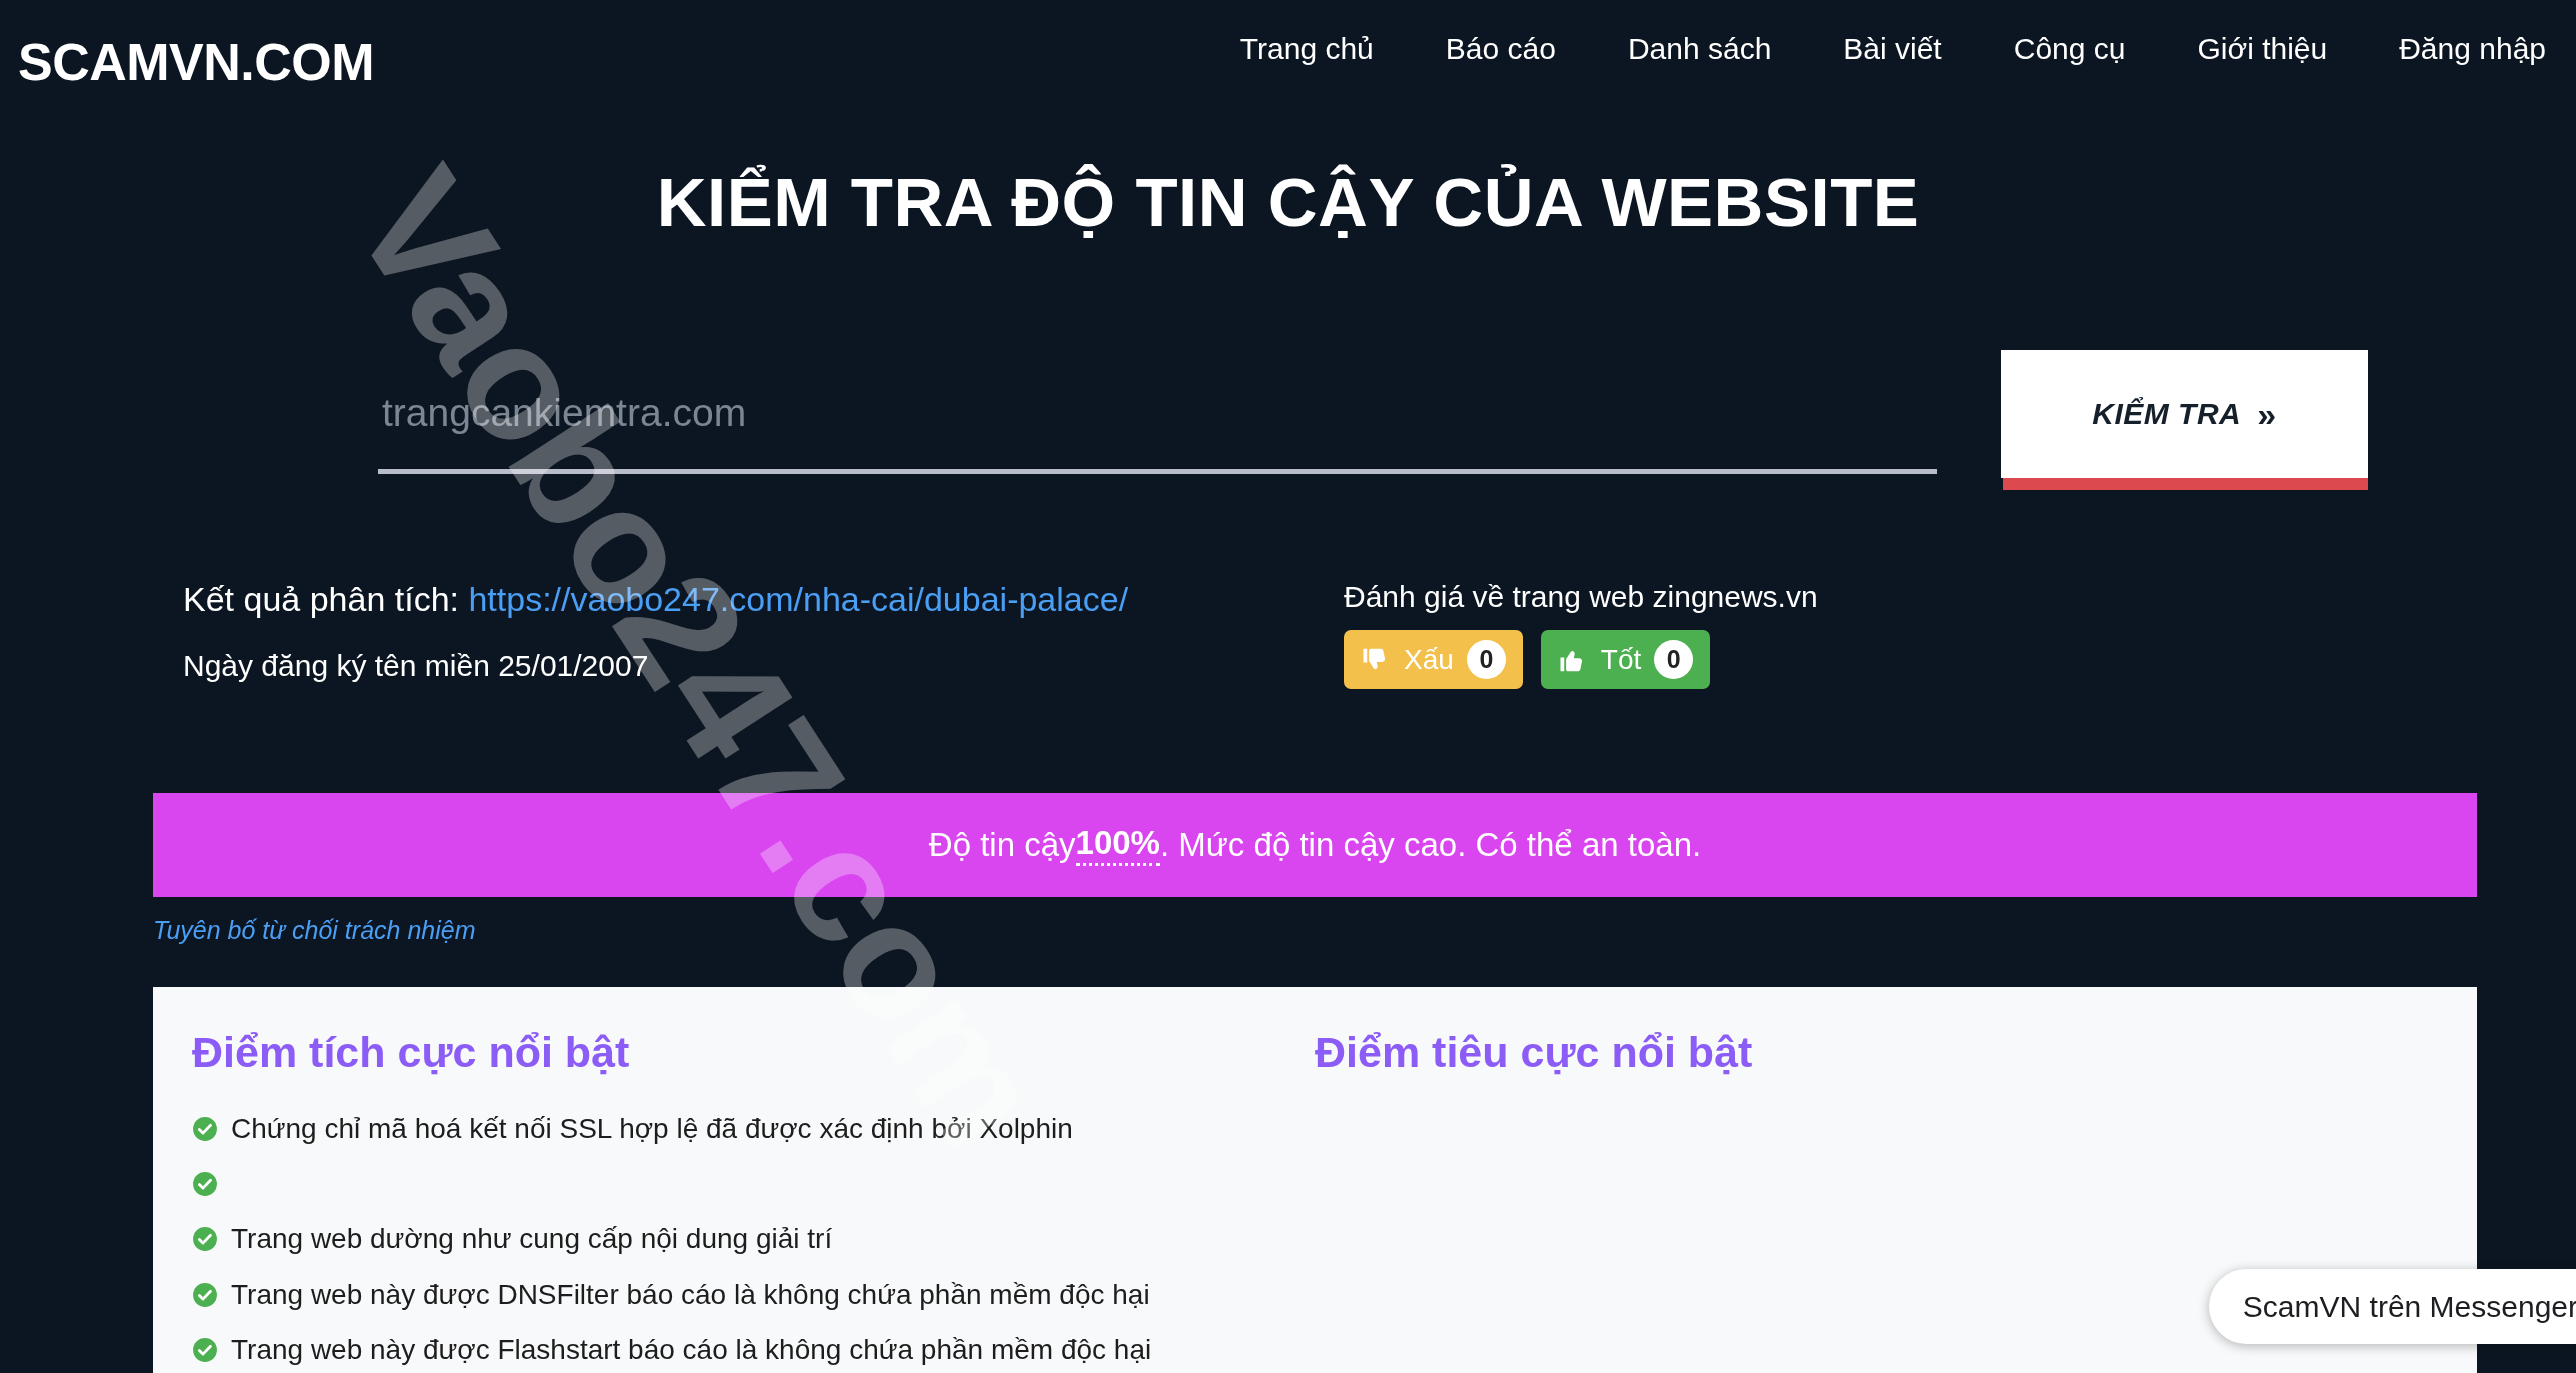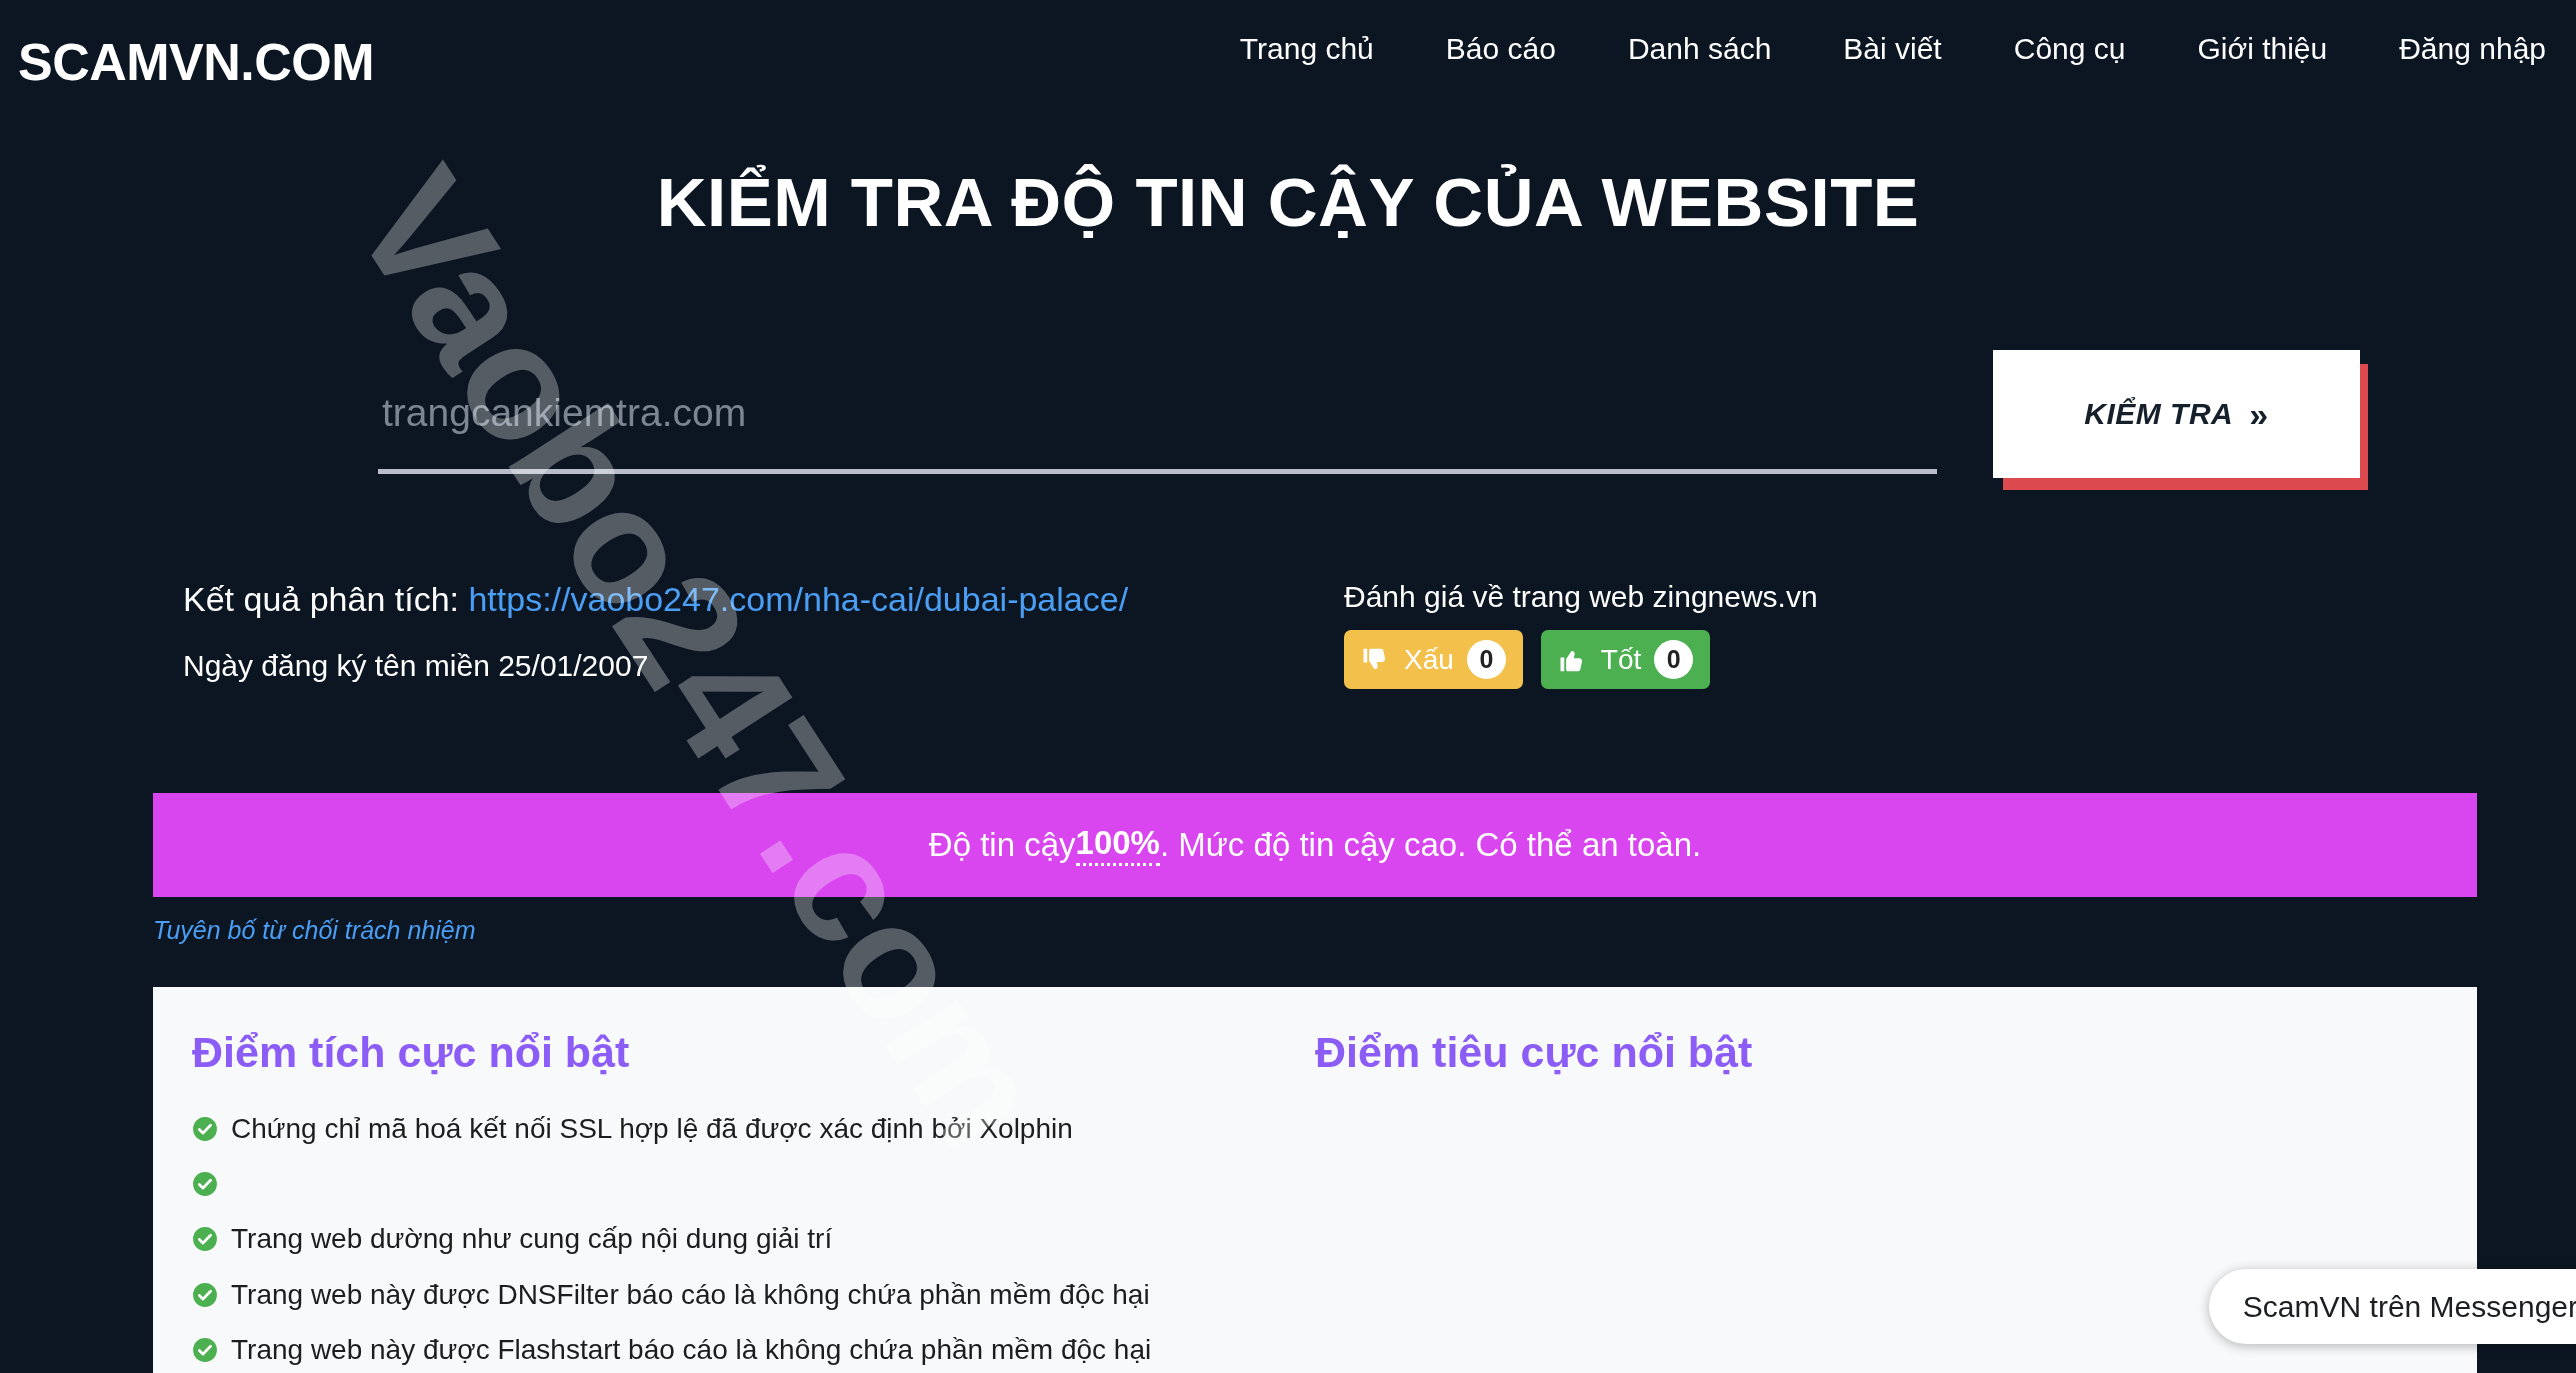--- a/index.html
+++ b/index.html
@@ -123,21 +123,21 @@
     position: absolute;
     left: 10px;
     top: 14px;
     width: 365px;
     height: 126px;
     background: #dc4a4f;
   }
 
   .check-btn {
     position: absolute;
-    left: 0;
+    left: 8px;
     top: 0;
     width: 367px;
     height: 128px;
     background: #ffffff;
     border: none;
     color: #15202b;
     font-family: "Liberation Sans", sans-serif;
     font-size: 30px;
     font-weight: bold;
     font-style: italic;

